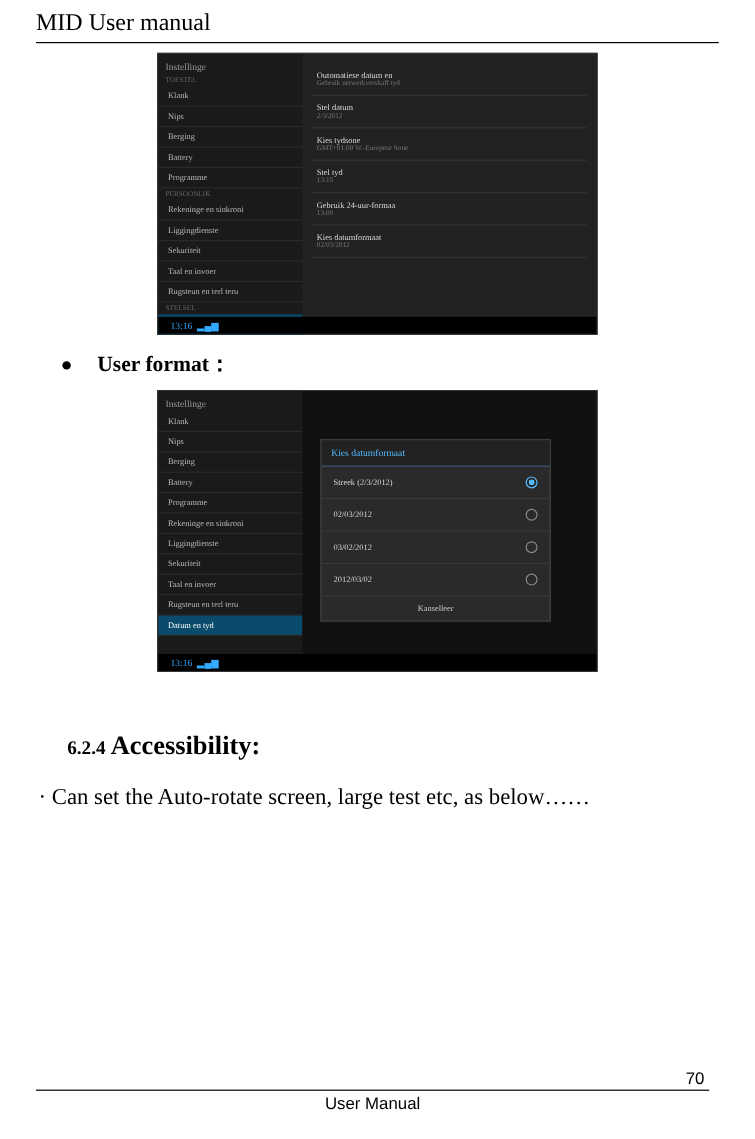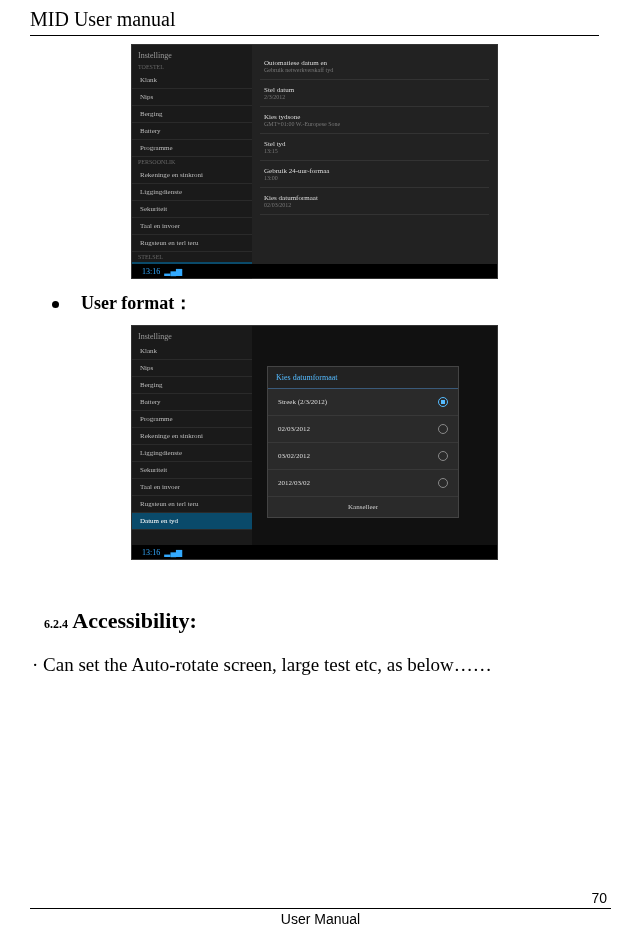--- a/index.html
+++ b/index.html
@@ -148,34 +148,35 @@
       margin-right: 22px;
       vertical-align: middle;
     }
     .section-heading {
       font-size: 22px;
       font-weight: bold;
       margin: 48px 0 16px 14px;
       font-family: "Times New Roman", serif;
     }
     .section-num {
-      font-size: 12px;
+      font-size: 16px;
+      margin-left: 12px;
     }
     .body-text {
       font-size: 19px;
       line-height: 1.55;
       text-align: justify;
       font-family: "Times New Roman", serif;
       margin: 0 2px;
     }
     .footer {
       position: absolute;
       bottom: 22px;
       left: 30px;
-      right: 18px;
+      right: 38px;
       font-size: 14px;
       font-family: sans-serif;
     }
     .page-num {
       text-align: right;
       border-bottom: 1px solid #000;
       padding-bottom: 2px;
       padding-right: 4px;
     }
     .footer-label {

